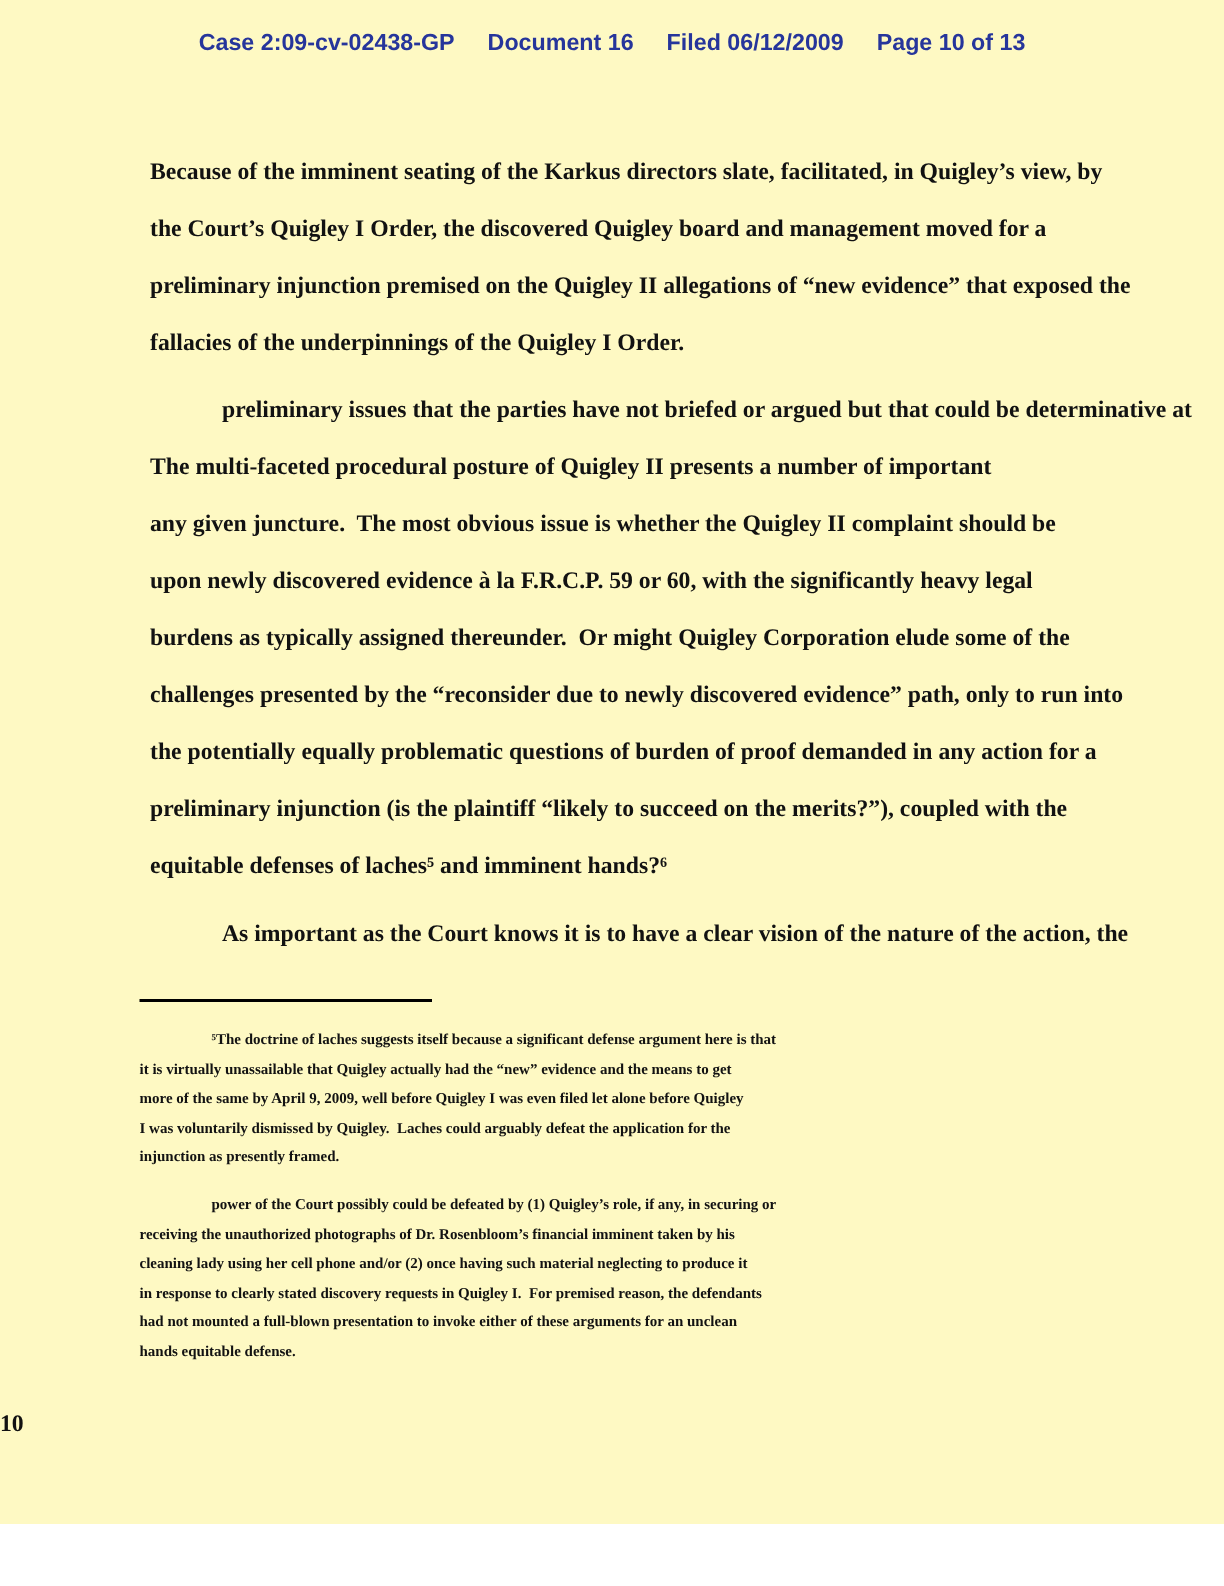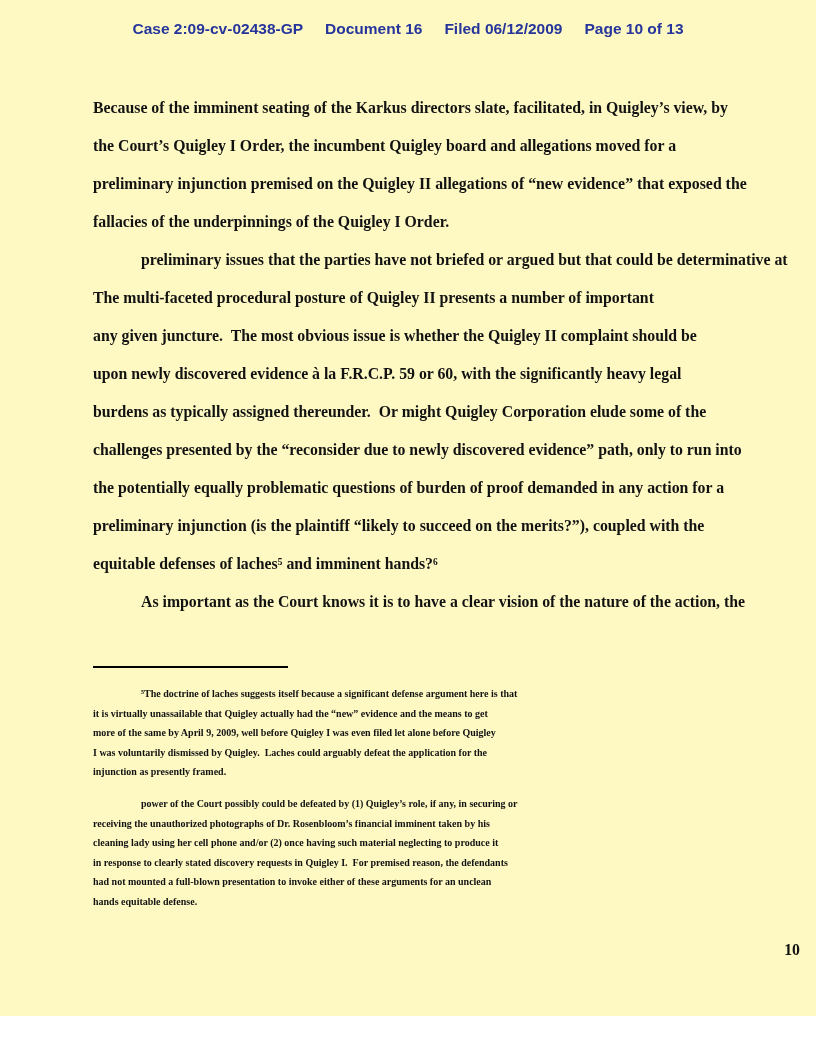--- a/index.html
+++ b/index.html
@@ -35,21 +35,21 @@
     left: 93px;
     top: 89px;
     width: 648px;
     font-size: 15.8px;
   }
   .body-text .line {
     line-height: 38px;
     height: 38px;
     white-space: pre;
   }
-  .para { margin: 0; }
+  .para { margin: 7px; }
   .indent-first .line:first-child { text-indent: 48px; }
   .footnote-separator {
     position: absolute;
     left: 93px;
     top: 666px;
     width: 195px;
     height: 2px;
     background: #000000;
   }
   .footnote {
@@ -61,41 +61,41 @@
   .footnote .line {
     line-height: 19.6px;
     white-space: pre;
   }
   .footnote-5 { top: 684px; }
   .footnote-6 { top: 794px; }
   .page-number {
     position: absolute;
     top: 941px;
     left: 0;
-    right: 16px;
-    text-align: right;
+    right: 10px;
+    text-align: left;
     font-size: 15.8px;
   }
 </style>
 </head>
 <body>
 
 <div class="page">
 
   <div class="case-header">
     <span>Case 2:09-cv-02438-GP</span>
     <span>Document 16</span>
     <span>Filed 06/12/2009</span>
     <span>Page 10 of 13</span>
   </div>
 
   <div class="body-text">
     <div class="para">
         <div class="line">Because of the imminent seating of the Karkus directors slate, facilitated, in Quigley’s view, by</div>
-        <div class="line">the Court’s Quigley I Order, the incumbent Quigley board and allegations moved for a</div>
+        <div class="line">the Court’s Quigley I Order, the discovered Quigley board and management moved for a</div>
         <div class="line">preliminary injunction premised on the Quigley II allegations of “new evidence” that exposed the</div>
         <div class="line">fallacies of the underpinnings of the Quigley I Order.</div>
       </div>
     <div class="para indent-first">
         <div class="line">preliminary issues that the parties have not briefed or argued but that could be determinative at</div>
         <div class="line">The multi-faceted procedural posture of Quigley II presents a number of important</div>
         <div class="line">any given juncture.  The most obvious issue is whether the Quigley II complaint should be</div>
         <div class="line">upon newly discovered evidence à la F.R.C.P. 59 or 60, with the significantly heavy legal</div>
         <div class="line">burdens as typically assigned thereunder.  Or might Quigley Corporation elude some of the</div>
         <div class="line">challenges presented by the “reconsider due to newly discovered evidence” path, only to run into</div>

